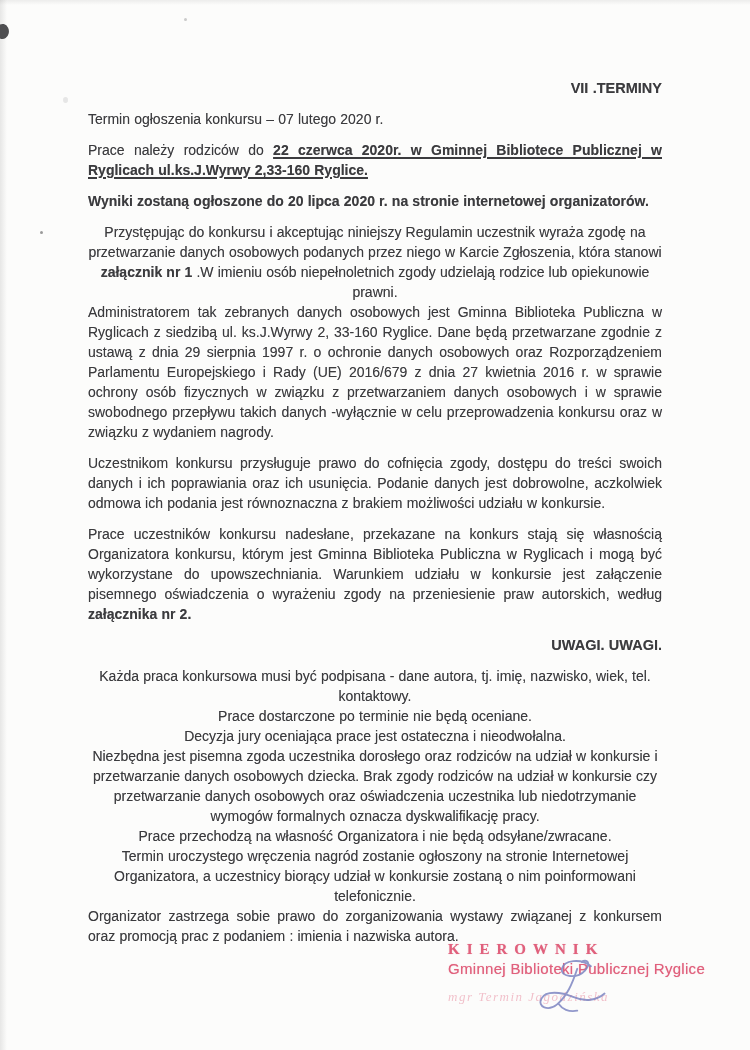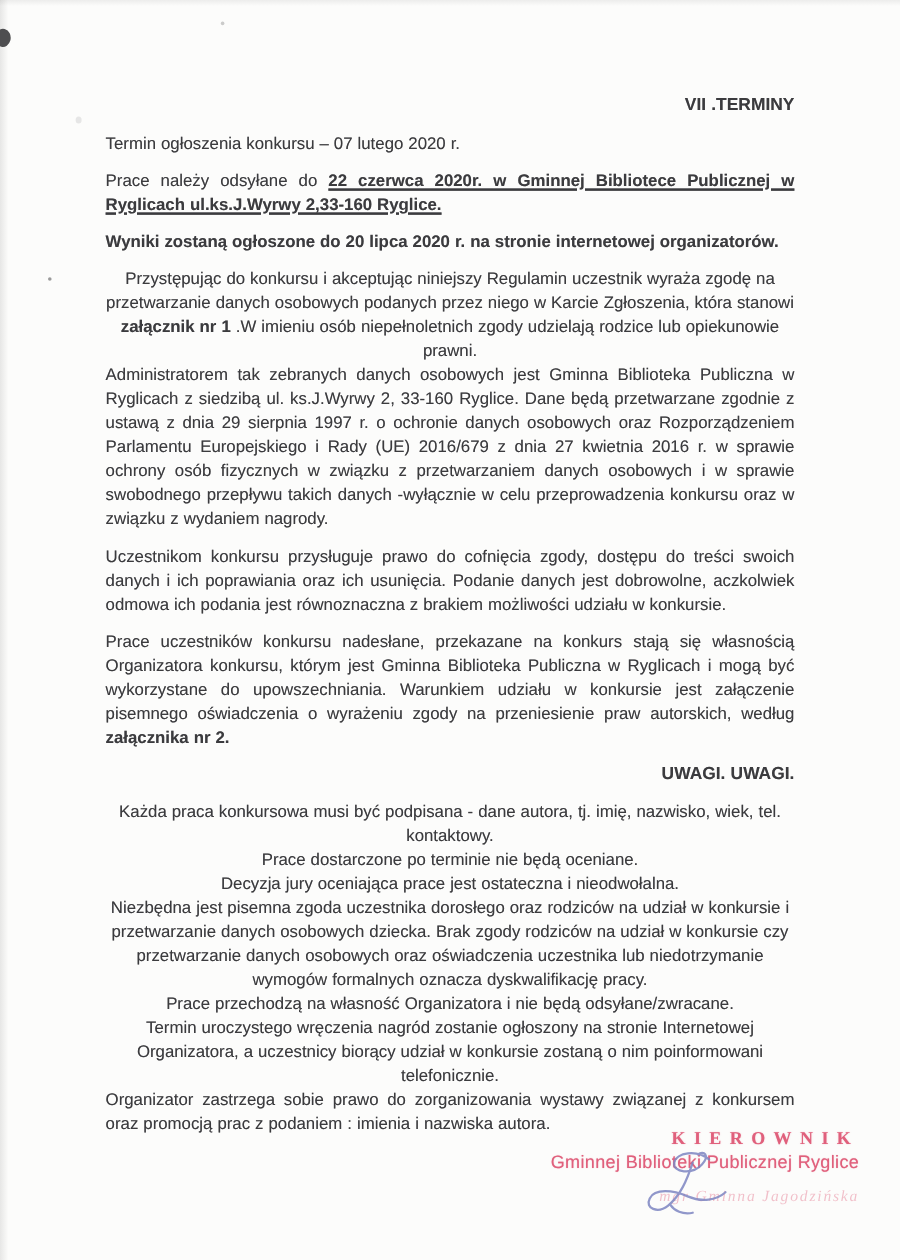--- a/index.html
+++ b/index.html
@@ -30,21 +30,21 @@
   .justify { text-align: justify; }
   .tight { margin-bottom: 0; text-align: center; }
   .b { font-weight: bold; }
   .u { text-decoration: underline; text-decoration-thickness: 1.5px; text-underline-offset: 2px; }
 
   
   #stamp {
     position: absolute;
     left: 448px; top: 941px;
     width: 268px;
-    text-align: right;
+    text-align: left;
     color: #e0607c;
   }
   .stamp-title {
     font-family: "Liberation Serif", serif;
     font-weight: bold;
     font-size: 15px;
     letter-spacing: 7px;
     text-shadow: 0 0 1px rgba(224,96,124,0.55);
     white-space: nowrap;
   }
@@ -100,40 +100,40 @@
 <div class="edge-left"></div>
 <div class="edge-top"></div>
 <div class="corner-blob"></div>
 <div class="speck" id="speck1"></div>
 <div class="speck" id="speck2"></div>
 <div class="speck" id="speck3"></div>
 
 <div id="doc">
     <h2 class="block"><span class="b">VII .TERMINY</span></h2>
     <p class="block"><span>Termin ogłoszenia konkursu – 07 lutego 2020 r.</span></p>
-    <p class="block justify"><span>Prace należy odsyłane do </span><span class="b u">22 czerwca 2020r. w Gminnej Bibliotece Publicznej w Ryglicach ul.ks.J.Wyrwy 2,33-160 Ryglice.</span></p>
+    <p class="block justify"><span>Prace należy rodziców do </span><span class="b u">22 czerwca 2020r. w Gminnej Bibliotece Publicznej w Ryglicach ul.ks.J.Wyrwy 2,33-160 Ryglice.</span></p>
     <p class="block"><span class="b">Wyniki zostaną ogłoszone do 20 lipca 2020 r. na stronie internetowej organizatorów.</span></p>
     <p class="block justify tight"><span>Przystępując do konkursu i akceptując niniejszy Regulamin uczestnik wyraża zgodę na przetwarzanie danych osobowych podanych przez niego w Karcie Zgłoszenia, która stanowi </span><span class="b">załącznik nr 1</span><span> .W imieniu osób niepełnoletnich zgody udzielają rodzice lub opiekunowie prawni.</span></p>
     <p class="block justify"><span>Administratorem tak zebranych danych osobowych jest Gminna Biblioteka Publiczna w Ryglicach z siedzibą ul. ks.J.Wyrwy 2, 33-160 Ryglice. Dane będą przetwarzane zgodnie z ustawą z dnia 29 sierpnia 1997 r. o ochronie danych osobowych oraz Rozporządzeniem Parlamentu Europejskiego i Rady (UE) 2016/679 z dnia 27 kwietnia 2016 r. w sprawie ochrony osób fizycznych w związku z przetwarzaniem danych osobowych i w sprawie swobodnego przepływu takich danych -wyłącznie w celu przeprowadzenia konkursu oraz w związku z wydaniem nagrody.</span></p>
     <p class="block justify"><span>Uczestnikom konkursu przysługuje prawo do cofnięcia zgody, dostępu do treści swoich danych i ich poprawiania oraz ich usunięcia. Podanie danych jest dobrowolne, aczkolwiek odmowa ich podania jest równoznaczna z brakiem możliwości udziału w konkursie.</span></p>
     <p class="block justify"><span>Prace uczestników konkursu nadesłane, przekazane na konkurs stają się własnością Organizatora konkursu, którym jest Gminna Biblioteka Publiczna w Ryglicach i mogą być wykorzystane do upowszechniania. Warunkiem udziału w konkursie jest załączenie pisemnego oświadczenia o wyrażeniu zgody na przeniesienie praw autorskich, według </span><span class="b">załącznika nr 2.</span></p>
     <h2 class="block"><span class="b">UWAGI. UWAGI.</span></h2>
     <p class="block justify tight"><span>Każda praca konkursowa musi być podpisana - dane autora, tj. imię, nazwisko, wiek, tel. kontaktowy.</span></p>
     <p class="block tight"><span>Prace dostarczone po terminie nie będą oceniane.</span></p>
     <p class="block tight"><span>Decyzja jury oceniająca prace jest ostateczna i nieodwołalna.</span></p>
     <p class="block justify tight"><span>Niezbędna jest pisemna zgoda uczestnika dorosłego oraz rodziców na udział w konkursie i przetwarzanie danych osobowych dziecka. Brak zgody rodziców na udział w konkursie czy przetwarzanie danych osobowych oraz oświadczenia uczestnika lub niedotrzymanie wymogów formalnych oznacza dyskwalifikację pracy.</span></p>
     <p class="block tight"><span>Prace przechodzą na własność Organizatora i nie będą odsyłane/zwracane.</span></p>
     <p class="block justify tight"><span>Termin uroczystego wręczenia nagród zostanie ogłoszony na stronie Internetowej Organizatora, a uczestnicy biorący udział w konkursie zostaną o nim poinformowani telefonicznie.</span></p>
     <p class="block justify"><span>Organizator zastrzega sobie prawo do zorganizowania wystawy związanej z konkursem oraz promocją prac z podaniem : imienia i nazwiska autora.</span></p>
   </div>
 
 <div id="stamp">
   <div class="stamp-title">KIEROWNIK</div>
   <div class="stamp-org">Gminnej Biblioteki Publicznej Ryglice</div>
-  <div class="stamp-signer">mgr Gminna Jagodzińska</div>
+  <div class="stamp-signer">mgr Termin Jagodzińska</div>
 </div>
 
 <svg id="signature" viewBox="0 0 150 75">
   <g fill="none" stroke="#7e86c2" stroke-width="2.2" stroke-linecap="round" opacity="0.85">
     <path d="M96 12 C84 2 64 5 62 15 C60 25 80 27 89 17 C97 8 91 3 85 7"></path>
     <path d="M80 15 C74 33 68 47 56 57 C46 65 33 60 38 50 C43 40 61 42 75 48 C89 54 103 52 112 44"></path>
     <path d="M58 56 C62 62 70 66 80 64"></path>
   </g>
 </svg>
 

